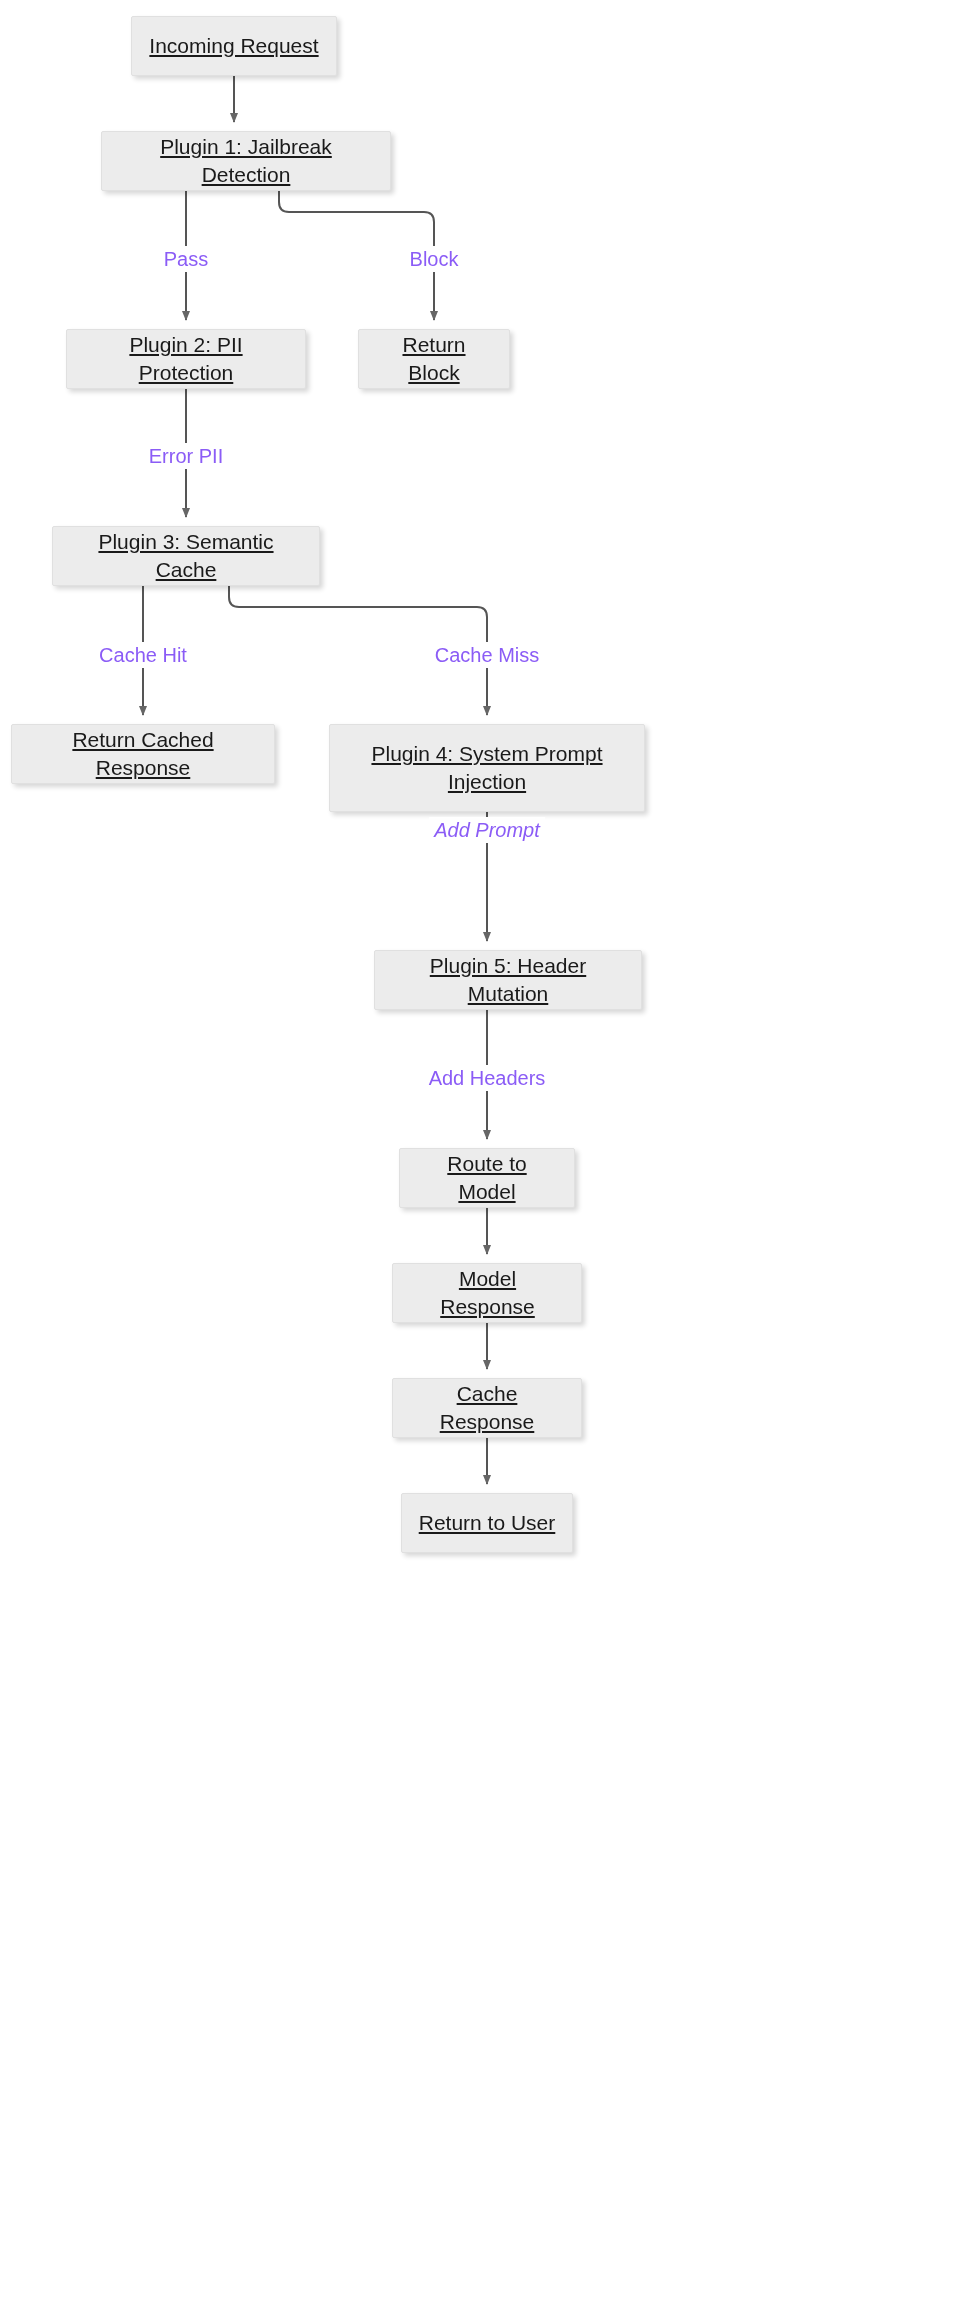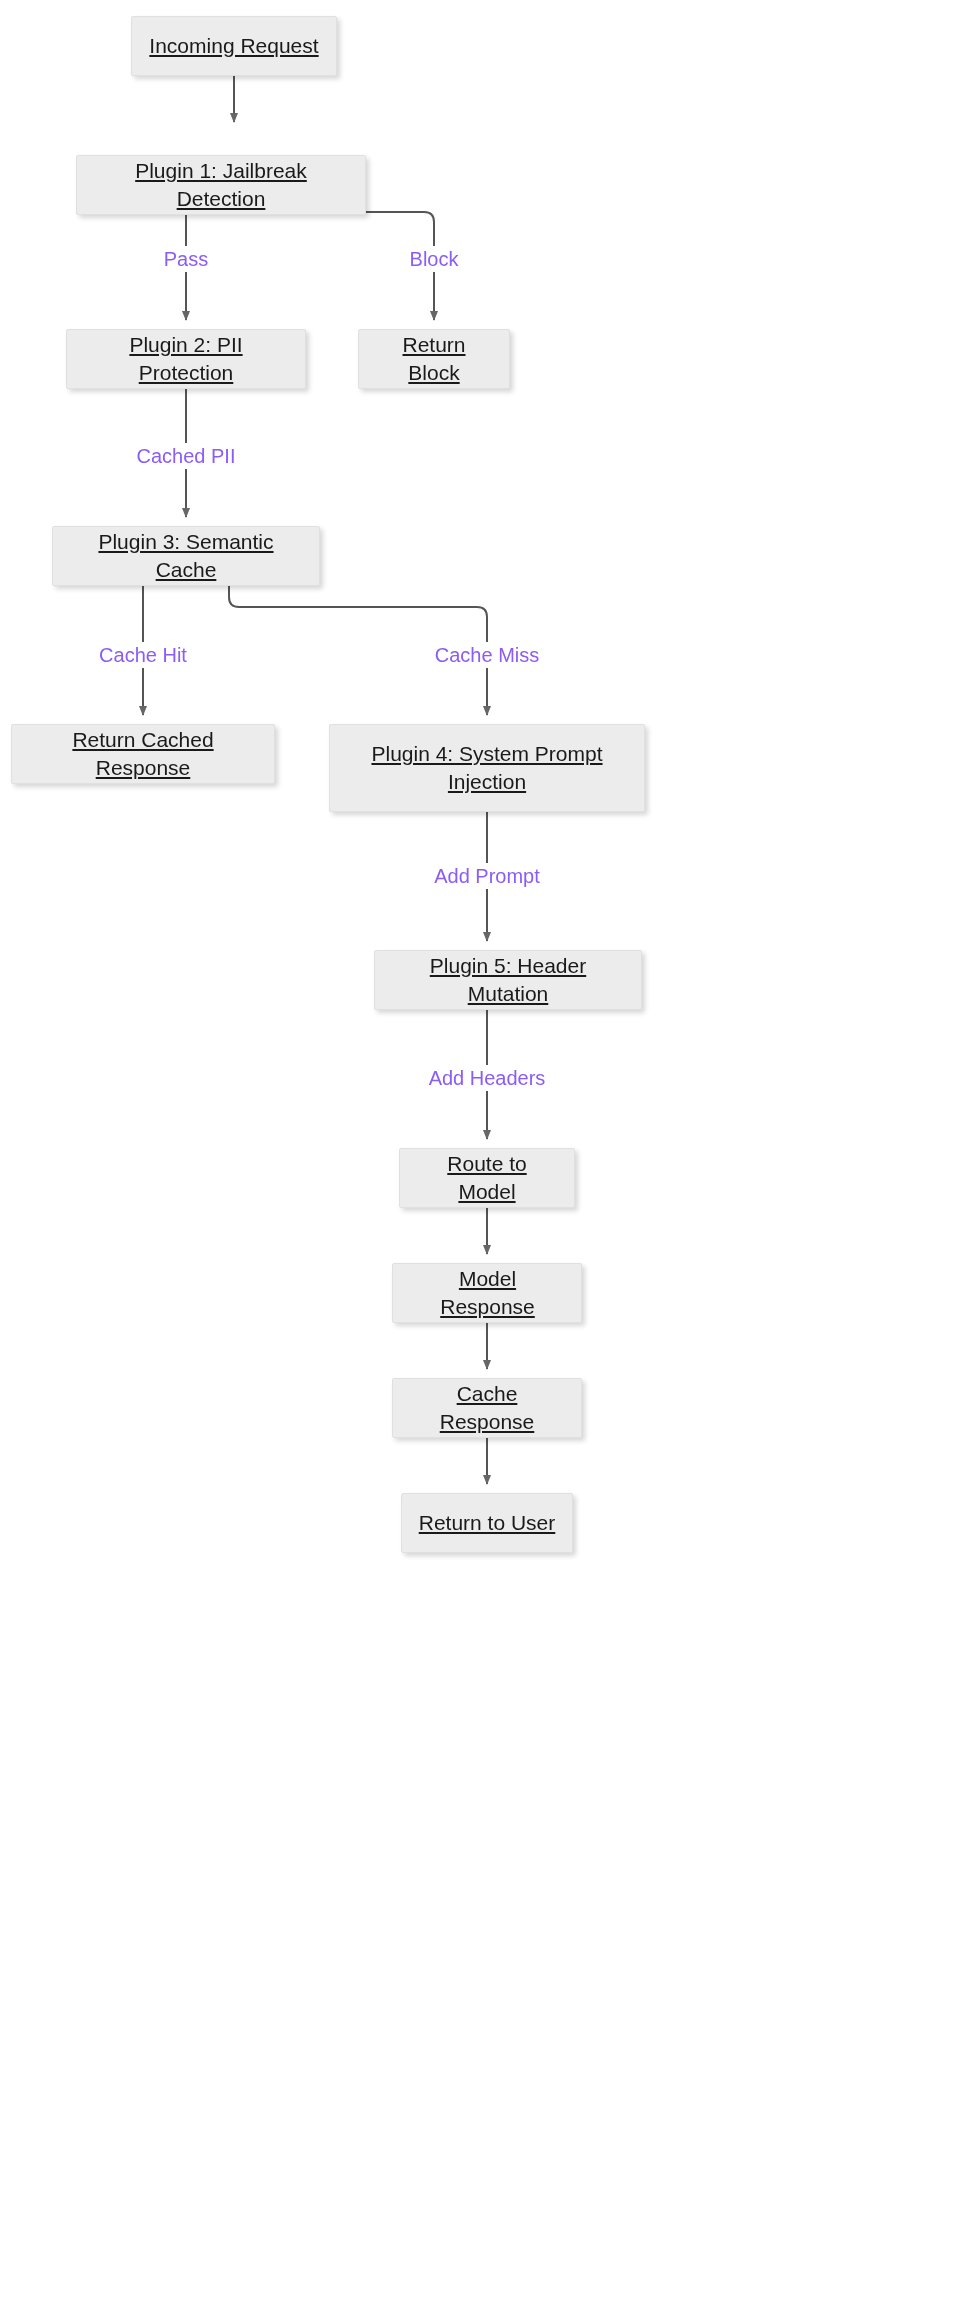--- a/index.html
+++ b/index.html
@@ -73,36 +73,36 @@
         <path d="M 487,812 L 487,941" fill="none" stroke="#555555" stroke-width="2" marker-end="url(#arrowhead)"></path>
         <path d="M 487,1010 L 487,1139" fill="none" stroke="#555555" stroke-width="2" marker-end="url(#arrowhead)"></path>
         <path d="M 487,1208 L 487,1254" fill="none" stroke="#555555" stroke-width="2" marker-end="url(#arrowhead)"></path>
         <path d="M 487,1323 L 487,1369" fill="none" stroke="#555555" stroke-width="2" marker-end="url(#arrowhead)"></path>
         <path d="M 487,1438 L 487,1484" fill="none" stroke="#555555" stroke-width="2" marker-end="url(#arrowhead)"></path>
       </g>
   </svg>
 
   <div id="node-layer">
       <div class="node" style="left: 131px; top: 16px; width: 206px; height: 60px;">Incoming Request</div>
-      <div class="node" style="left: 76px; top: 131px; width: 290px; height: 60px; margin-top: 24px;">Plugin 1: Jailbreak Detection</div>
+      <div class="node" style="left: 101px; top: 131px; width: 290px; height: 60px;">Plugin 1: Jailbreak Detection</div>
       <div class="node" style="left: 358px; top: 329px; width: 152px; height: 60px;">Return Block</div>
       <div class="node" style="left: 66px; top: 329px; width: 240px; height: 60px;">Plugin 2: PII Protection</div>
       <div class="node" style="left: 52px; top: 526px; width: 268px; height: 60px;">Plugin 3: Semantic Cache</div>
       <div class="node" style="left: 11px; top: 724px; width: 264px; height: 60px;">Return Cached Response</div>
       <div class="node" style="left: 329px; top: 724px; width: 316px; height: 88px;">Plugin 4: System Prompt
 Injection</div>
       <div class="node" style="left: 353px; top: 950px; width: 268px; height: 60px; margin-left: 21px;">Plugin 5: Header Mutation</div>
       <div class="node" style="left: 399px; top: 1148px; width: 176px; height: 60px;">Route to Model</div>
       <div class="node" style="left: 392px; top: 1263px; width: 190px; height: 60px; padding-left: 17px;">Model Response</div>
       <div class="node" style="left: 392px; top: 1378px; width: 190px; height: 60px;">Cache Response</div>
       <div class="node" style="left: 401px; top: 1493px; width: 172px; height: 60px;">Return to User</div>
     </div>
   <div id="label-layer">
       <div class="edge-label" style="left: 186px; top: 259px;">Pass</div>
       <div class="edge-label" style="left: 434px; top: 259px;">Block</div>
-      <div class="edge-label" style="left: 186px; top: 456px;">Cached PII</div>
+      <div class="edge-label" style="left: 186px; top: 456px;">Error PII</div>
       <div class="edge-label" style="left: 143px; top: 655px;">Cache Hit</div>
       <div class="edge-label" style="left: 487px; top: 655px;">Cache Miss</div>
-      <div class="edge-label" style="left: 487px; top: 876px;">Add Prompt</div>
+      <div class="edge-label" style="left: 487px; top: 830px; font-style: italic;">Add Prompt</div>
       <div class="edge-label" style="left: 487px; top: 1078px;">Add Headers</div>
     </div>
 
 </div>
 
 </body></html>

